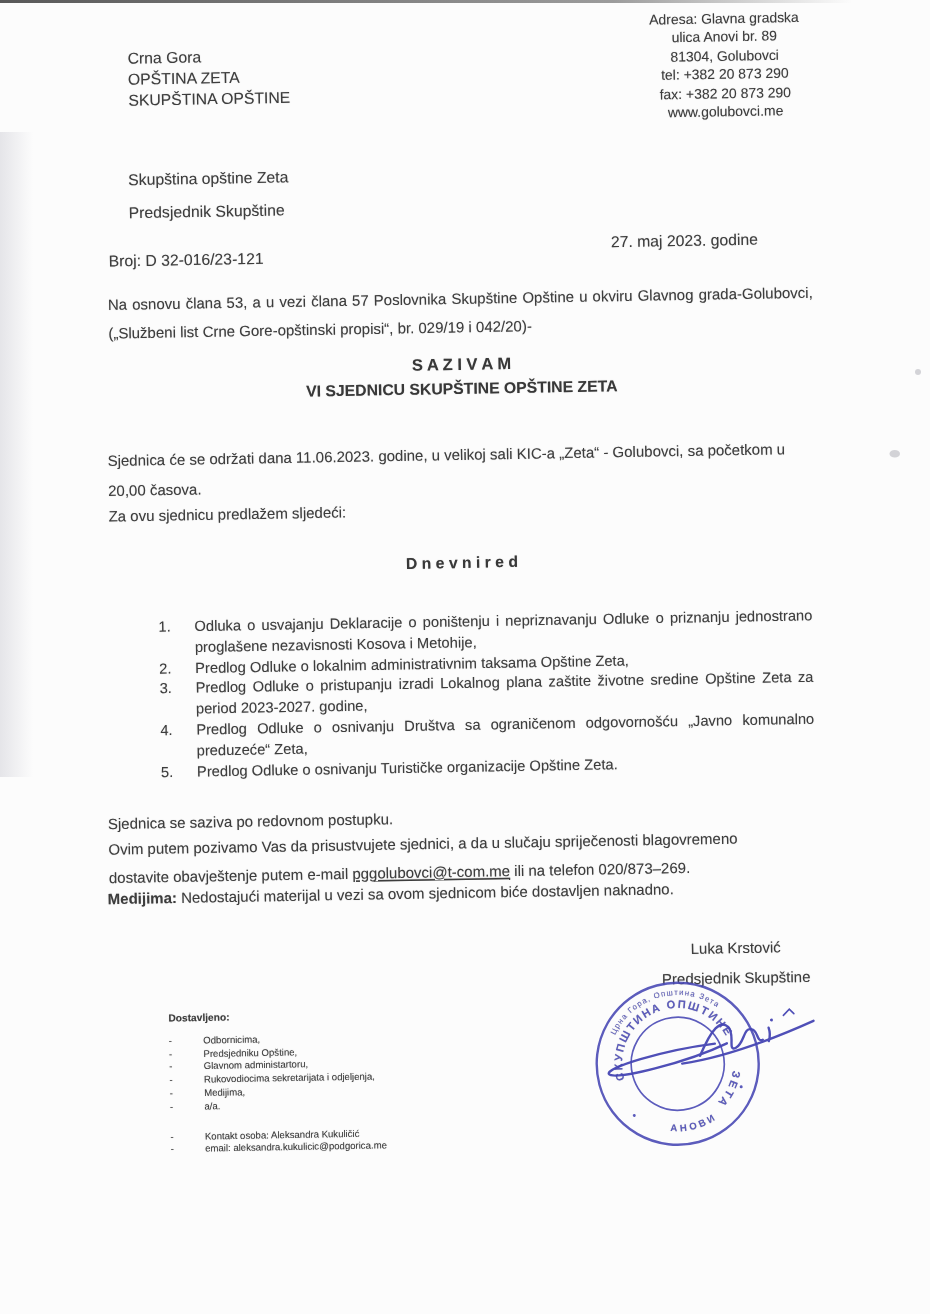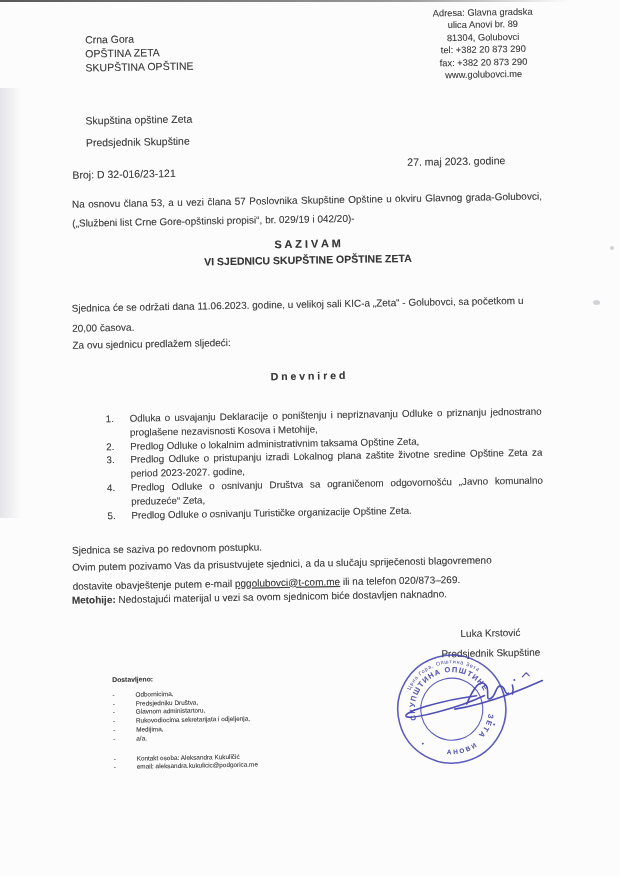--- a/index.html
+++ b/index.html
@@ -116,21 +116,21 @@
         <span class="itext">Predlog Odluke o osnivanju Društva sa ograničenom odgovornošću „Javno komunalno preduzeće“ Zeta,</span>
       </div>
       <div class="row">
         <span class="num">5.</span>
         <span class="itext">Predlog Odluke o osnivanju Turističke organizacije Opštine Zeta.</span>
       </div>
     </div>
 
     <div class="abs procedure">Sjednica se saziva po redovnom postupku.</div>
     <div class="abs invite"><span>Ovim putem pozivamo Vas da prisustvujete sjednici, a da u slučaju spriječenosti blagovremeno dostavite obavještenje putem e-mail </span><span class="email">pggolubovci@t-com.me</span><span>  ili na telefon 020/873–269.</span></div>
-    <div class="abs note"><span class="lbl">Metohije:</span><span> Nedostajući materijal u vezi sa ovom sjednicom biće dostavljen naknadno.</span></div>
+    <div class="abs note"><span class="lbl">Medijima:</span><span> Nedostajući materijal u vezi sa ovom sjednicom biće dostavljen naknadno.</span></div>
 
     <div class="abs sig">
       <div>Luka Krstović</div>
       <div>Predsjednik Skupštine</div>
     </div>
 
     <svg class="abs stamp-svg" width="118" height="118" viewBox="0 0 118 118" style="opacity: 0.88; color: rgb(70, 70, 180);">
       <g transform="rotate(-14 59 59)" fill="none" stroke="currentColor">
         <circle cx="59" cy="59" r="54" stroke-width="1.6"></circle>
         <circle cx="59" cy="59" r="31" stroke-width="1.1"></circle>
@@ -171,21 +171,21 @@
     </svg>
 
     <div class="abs dist">
       <div class="dh">Dostavljeno:</div>
       <div class="row">
         <span class="dash">-</span>
         <span>Odbornicima,</span>
       </div>
       <div class="row">
         <span class="dash">-</span>
-        <span>Predsjedniku Društva,</span>
+        <span>Predsjedniku Opštine,</span>
       </div>
       <div class="row">
         <span class="dash">-</span>
         <span>Glavnom administartoru,</span>
       </div>
       <div class="row">
         <span class="dash">-</span>
         <span>Rukovodiocima sekretarijata i odjeljenja,</span>
       </div>
       <div class="row">

